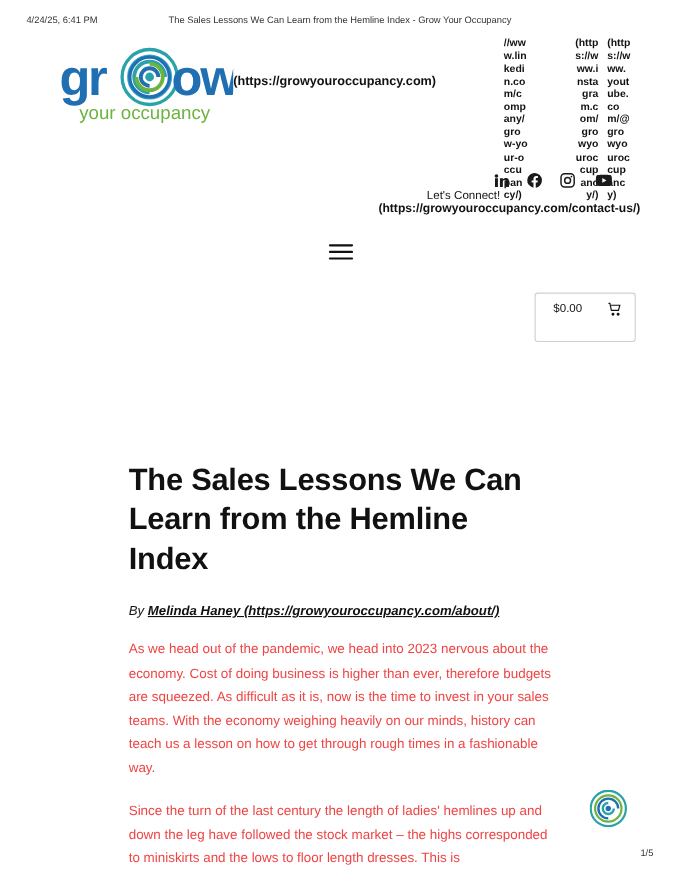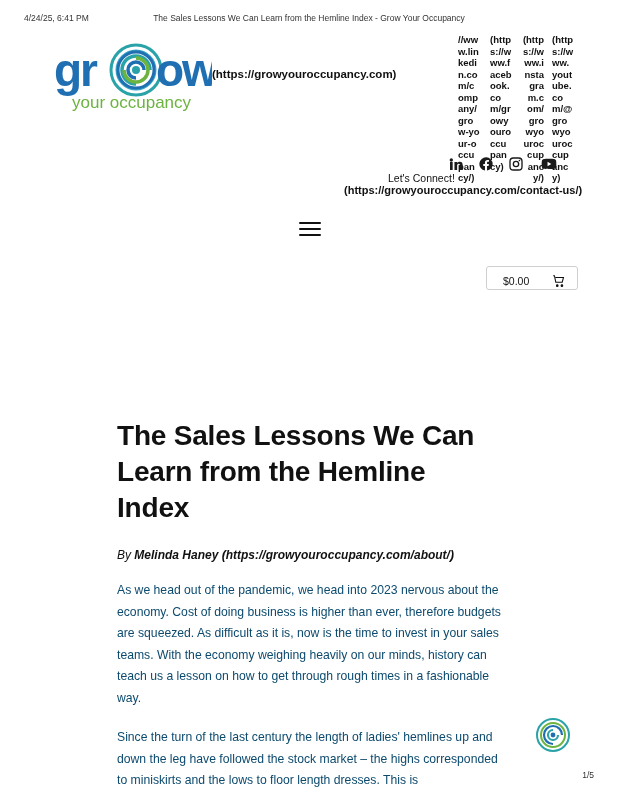--- a/index.html
+++ b/index.html
@@ -172,21 +172,21 @@
   }
   .hamburger span:nth-child(1) { top: 2px; }
   .hamburger span:nth-child(2) { top: 8px; }
   .hamburger span:nth-child(3) { top: 14px; }
 
   .cart-button {
     position: absolute;
     left: 486px;
     top: 232px;
     width: 92px;
-    height: 24px;
+    height: 45px;
     border: 1px solid #cfcfcf;
     border-radius: 3px;
     background: #ffffff;
     box-sizing: border-box;
   }
   .cart-button .cart-amount {
     position: absolute;
     left: 16px;
     top: 8px;
     font-size: 10.5px;
@@ -218,27 +218,28 @@
     letter-spacing: -0.2px;
   }
   .byline {
     margin-top: 22px;
     font-size: 12px;
     font-style: italic;
     color: #111;
   }
   .byline .author-link {
     font-weight: bold;
+    text-decoration: underline;
     color: #111;
   }
   .article p.body {
     margin: 18px 0 0 0;
     font-size: 12.2px;
     line-height: 21.5px;
-    color: #0c4a6e;
+    color: #ef4444;
   }
 
   
   .floating-badge {
     position: absolute;
     left: 536px;
     top: 718px;
     width: 34px;
     height: 34px;
   }
@@ -273,21 +274,20 @@
       <text x="130" y="46" font-family="Liberation Sans, sans-serif" font-size="46" font-weight="bold" fill="#1f6fb2">w</text>
 
       <text x="20" y="68" font-family="Liberation Sans, sans-serif" font-size="17" fill="#6cb33f">your occupancy</text>
     </svg>
   </div>
 
   <div class="logo-link-text">(https://growyouroccupancy.com)</div>
 
   <div class="social-cluster">
     <div class="social-col sc1">//www.linkedin.com/company/grow-your-occupancy/)</div>
-    <div class="social-col sc2">(https://www.facebook.com/growyouroccupancy)</div>
     <div class="social-col sc3">(https://www.instagram.com/growyouroccupancy/)</div>
     <div class="social-col sc4">(https://www.youtube.com/@growyouroccupancy)</div>
   </div>
 
   <div class="social-icons">
     <span class="si si-li">
       <svg width="16" height="16" viewBox="0 0 24 24" fill="currentColor">
           <path d="M4.98 3.5a2.5 2.5 0 1 1 0 5 2.5 2.5 0 0 1 0-5zM3 9h4v12H3V9zm7 0h3.8v1.7h.05c.53-.95 1.83-1.95 3.76-1.95C21.4 8.75 22 11 22 14.1V21h-4v-6.1c0-1.45-.03-3.3-2-3.3-2 0-2.3 1.57-2.3 3.2V21h-4V9z"></path>
         </svg>
     </span>

